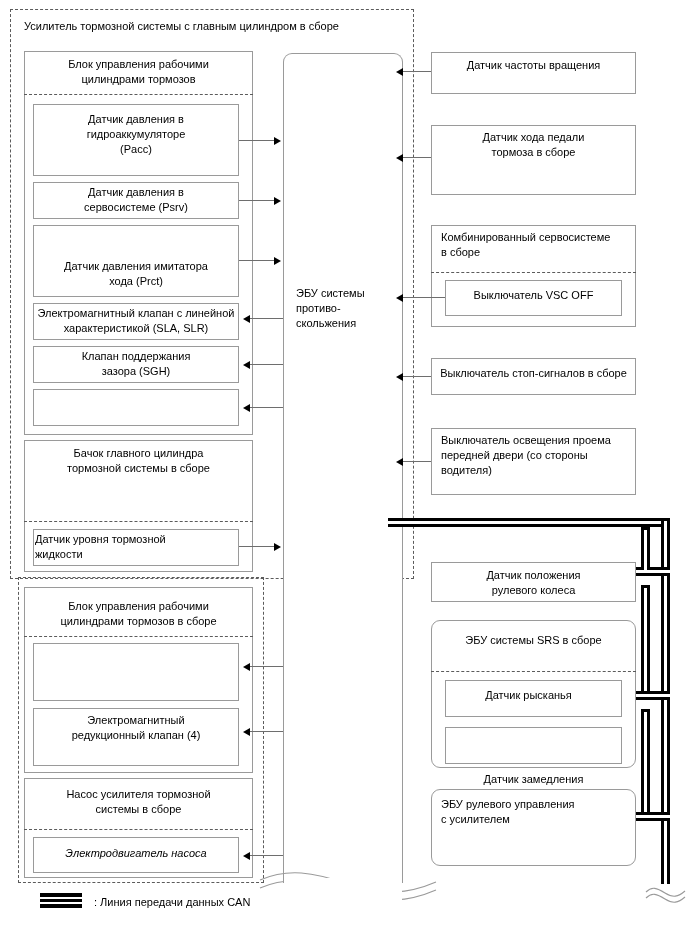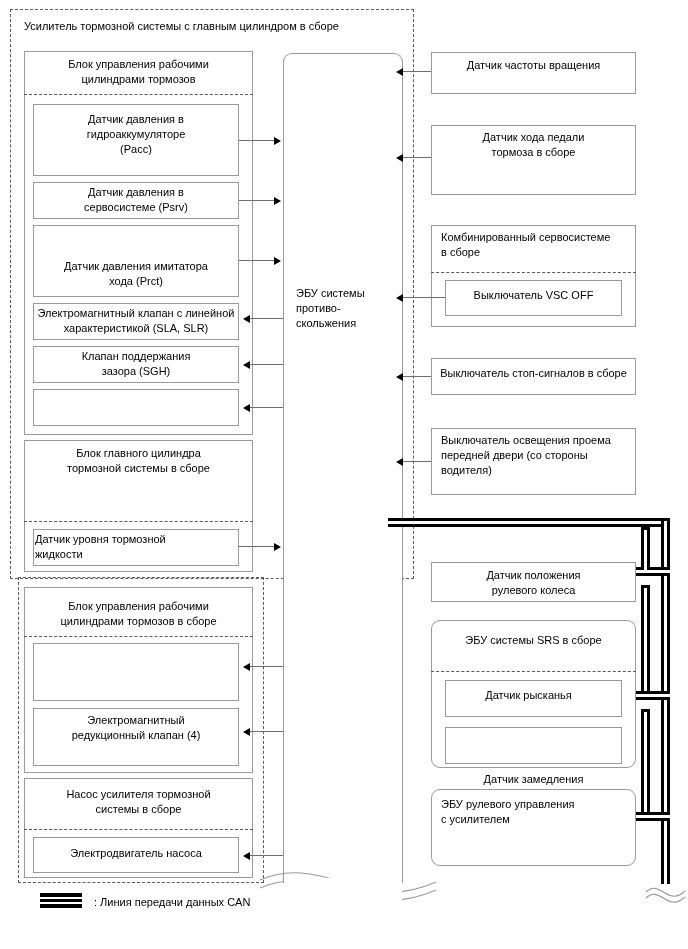--- a/index.html
+++ b/index.html
@@ -148,21 +148,21 @@
   <div class="lbl lbl-c" style="left:35px;top:306px;width:202px;">Электромагнитный клапан с линейной
 характеристикой (SLA, SLR)</div>
 
   <div class="abs box" style="left:33px;top:346px;width:206px;height:37px;"></div>
   <div class="lbl lbl-c" style="left:39px;top:349px;width:194px;">Клапан поддержания
 зазора (SGH)</div>
 
   <div class="abs box" style="left:33px;top:389px;width:206px;height:37px;"></div>
 
   <div class="abs box" style="left:24px;top:440px;width:229px;height:132px;"></div>
-  <div class="lbl lbl-c" style="left:30px;top:446px;width:217px;">Блок главного цилиндра
+  <div class="lbl lbl-c" style="left:30px;top:446px;width:217px;">Бачок главного цилиндра
 тормозной системы в сборе</div>
   <div class="abs dashed-top" style="left:24px;top:521px;width:229px;height:0;"></div>
   <div class="abs box" style="left:33px;top:529px;width:206px;height:37px;"></div>
   <div class="lbl lbl-l" style="left:35px;top:532px;width:176px;">Датчик уровня тормозной жидкости</div>
 
   <div class="abs dashed-group" style="left:18px;top:577px;width:246px;height:306px;border-top:1px dashed #5b5b5b;"></div>
 
   <div class="abs box" style="left:24px;top:587px;width:229px;height:186px;"></div>
   <div class="lbl lbl-c" style="left:30px;top:599px;width:217px;">Блок управления рабочими
 цилиндрами тормозов в сборе</div>
@@ -172,21 +172,21 @@
 
   <div class="abs box" style="left:33px;top:708px;width:206px;height:58px;"></div>
   <div class="lbl lbl-c" style="left:39px;top:713px;width:194px;">Электромагнитный
 редукционный клапан (4)</div>
 
   <div class="abs box" style="left:24px;top:778px;width:229px;height:100px;"></div>
   <div class="lbl lbl-c" style="left:30px;top:787px;width:217px;">Насос усилителя тормозной
 системы в сборе</div>
   <div class="abs dashed-top" style="left:24px;top:829px;width:229px;height:0;"></div>
   <div class="abs box" style="left:33px;top:837px;width:206px;height:36px;"></div>
-  <div class="lbl lbl-c" style="left:39px;top:846px;width:194px;">Электродвигатель насоса</div>
+  <div class="lbl lbl-c" style="left:39px;top:846px;width:194px;font-style:italic;">Электродвигатель насоса</div>
 
   <div class="hline" style="left:239px;top:140px;width:36px;"></div>
   <div class="arrow-r" style="left:274px;top:137px;"></div>
 
   <div class="hline" style="left:239px;top:200px;width:36px;"></div>
   <div class="arrow-r" style="left:274px;top:197px;"></div>
 
   <div class="hline" style="left:239px;top:260px;width:36px;"></div>
   <div class="arrow-r" style="left:274px;top:257px;"></div>
 

